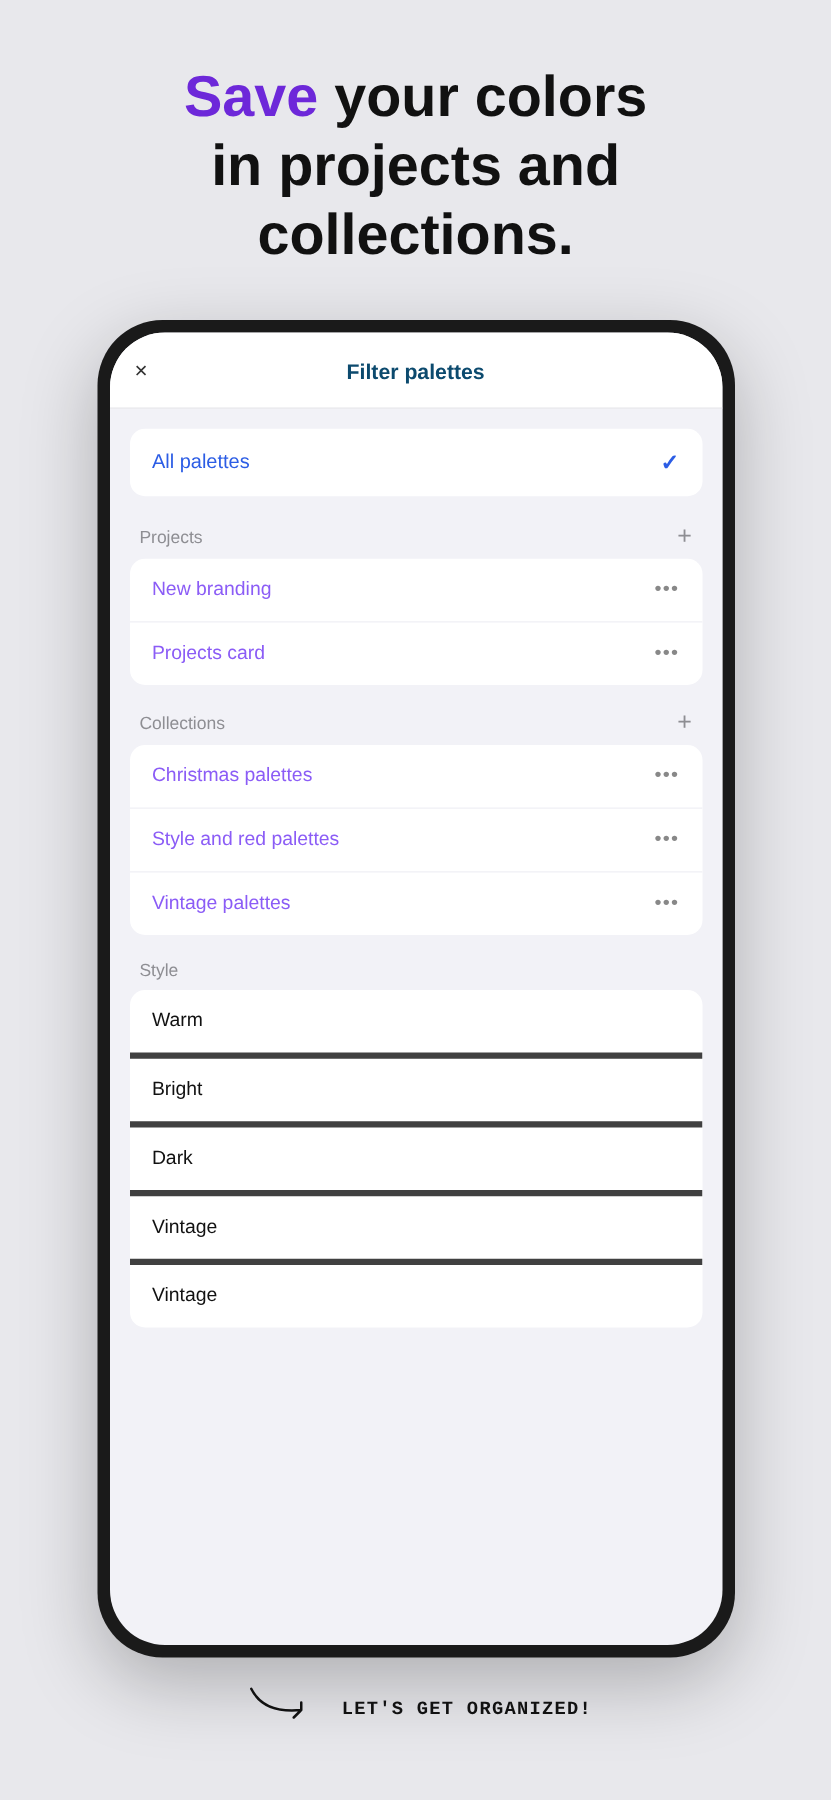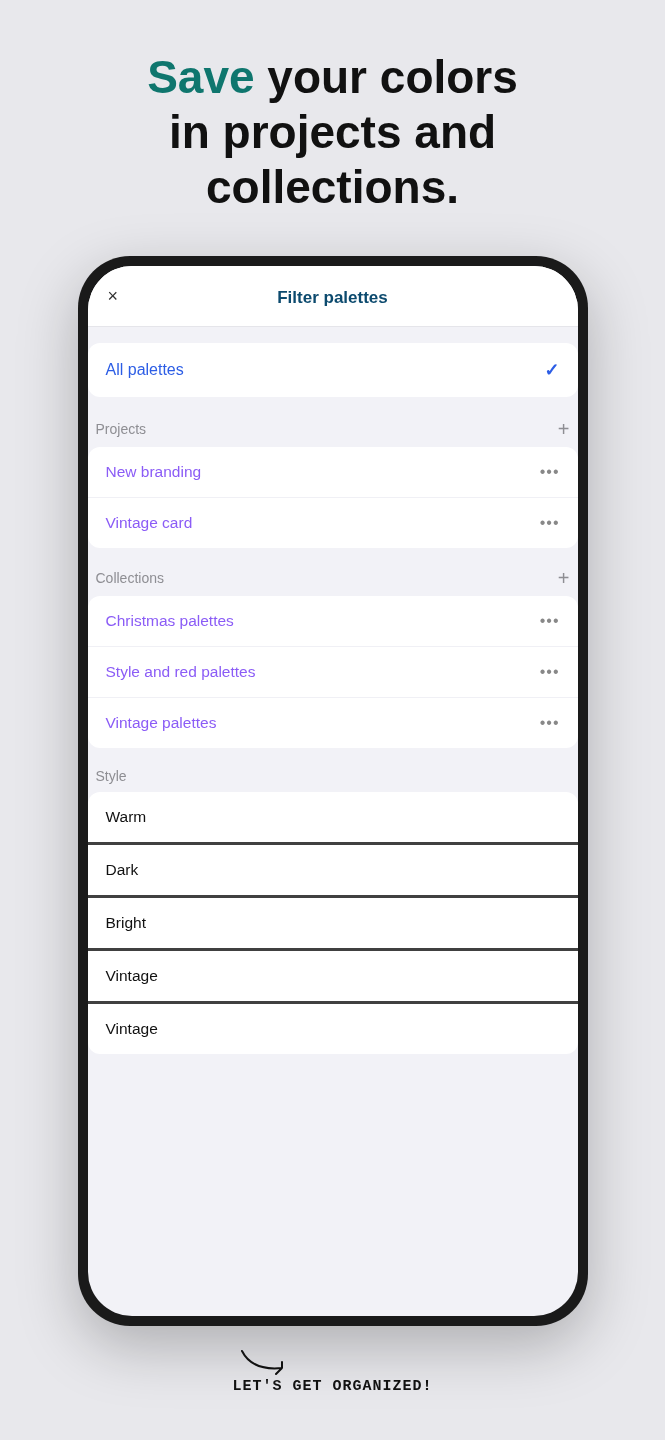--- a/index.html
+++ b/index.html
@@ -22,21 +22,21 @@
     }
 
     .headline h1 {
       font-size: 46px;
       font-weight: 900;
       color: #111;
       line-height: 1.2;
     }
 
     .headline h1 .save-word {
-      color: #0f766e;
+      color: #6d28d9;
     }
 
     .phone-wrapper {
       width: 510px;
       background: #1a1a1a;
       border-radius: 52px;
       padding: 10px;
       box-shadow: 0 20px 60px rgba(0,0,0,0.25);
     }
 
@@ -70,21 +70,21 @@
     }
 
     .modal-title {
       font-size: 17px;
       font-weight: 600;
       color: #0c4a6e;
     }
 
     .scroll-area {
       background: #f2f2f7;
-      padding: 16px 0 20px;
+      padding: 16px 16px 20px;
     }
 
     
     .all-palettes-row {
       background: #fff;
       border-radius: 12px;
       padding: 16px 18px;
       display: flex;
       align-items: center;
       justify-content: space-between;
@@ -157,39 +157,39 @@
       font-size: 16px;
       cursor: pointer;
       letter-spacing: 1px;
     }
 
     
     .style-item {
       display: flex;
       align-items: center;
       padding: 16px 18px;
-      border-bottom: 3px solid #404040;
+      border-bottom: 5px solid #404040;
     }
 
     .style-item:last-child {
       border-bottom: none;
     }
 
     .style-label {
       font-size: 15.5px;
       color: #111;
       font-weight: 400;
     }
 
     
     .bottom-tagline {
       margin-top: 20px;
       display: flex;
-      flex-direction: column;
-      align-items: flex-start;
+      flex-direction: row;
+      align-items: flex-end;
       gap: 2px;
     }
 
     .arrow-svg {
       width: 80px;
       height: 30px;
     }
 
     .tagline-text {
       font-size: 15px;
@@ -228,21 +228,21 @@
         <span class="section-label">Projects</span>
         <span class="add-btn">+</span>
       </div>
 
       <div class="list-card">
         <div class="list-item">
           <span class="item-label">New branding</span>
           <span class="dots-btn">•••</span>
         </div>
         <div class="list-item">
-          <span class="item-label">Vintage card</span>
+          <span class="item-label">Projects card</span>
           <span class="dots-btn">•••</span>
         </div>
       </div>
 
       <div class="section-header">
         <span class="section-label">Collections</span>
         <span class="add-btn">+</span>
       </div>
 
       <div class="list-card">
@@ -262,24 +262,24 @@
 
       <div class="section-header">
         <span class="section-label">Style</span>
       </div>
 
       <div class="list-card">
         <div class="style-item">
           <span class="style-label">Warm</span>
         </div>
         <div class="style-item">
+          <span class="style-label">Bright</span>
+        </div>
+        <div class="style-item">
           <span class="style-label">Dark</span>
-        </div>
-        <div class="style-item">
-          <span class="style-label">Bright</span>
         </div>
         <div class="style-item">
           <span class="style-label">Vintage</span>
         </div>
         <div class="style-item">
           <span class="style-label">Vintage</span>
         </div>
       </div>
 
     </div>

